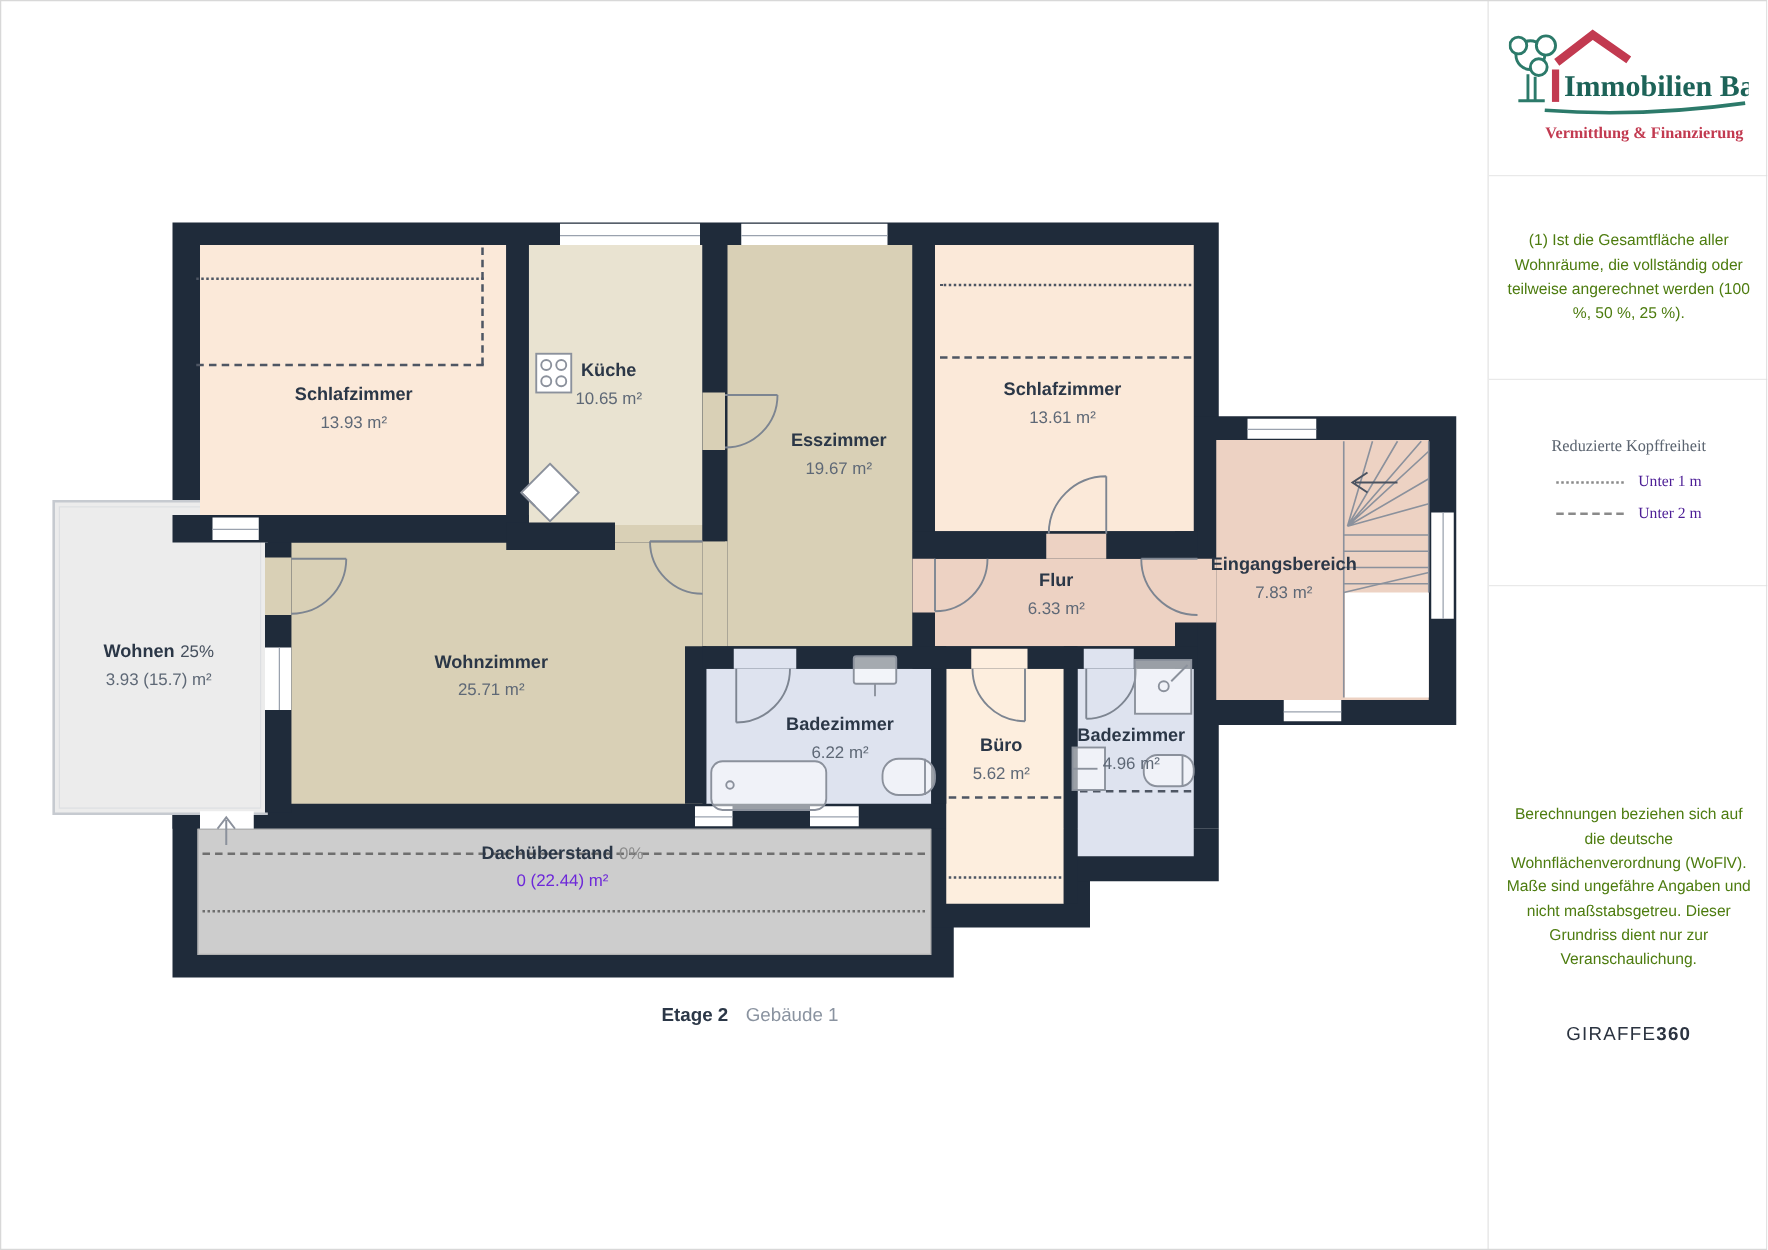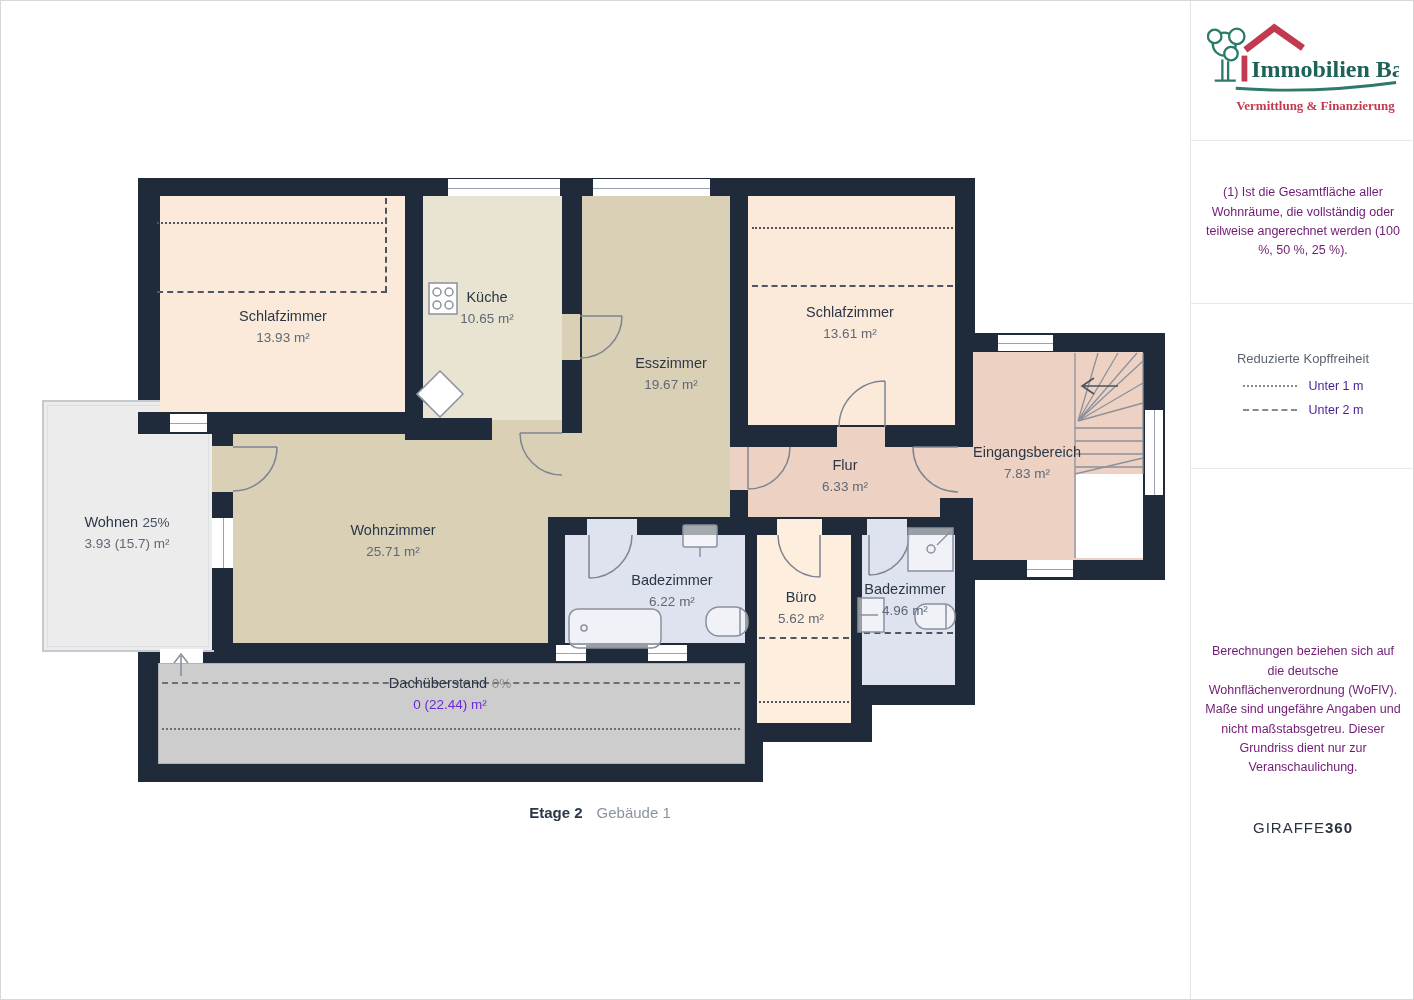--- a/index.html
+++ b/index.html
@@ -14,47 +14,47 @@
   .win{position:absolute;background:#ffffff;z-index:5;}
   .win-h::before{content:"";position:absolute;left:0;right:0;top:50%;height:1px;background:#9aa2ae;}
   .win-v::before{content:"";position:absolute;top:0;bottom:0;left:50%;width:1px;background:#9aa2ae;}
   .dashline{position:absolute;border-top:2px dashed #4e5663;z-index:6;}
   .dotline{position:absolute;border-top:2px dotted #4e5663;z-index:6;}
   .vdash{position:absolute;border-left:2px dashed #4e5663;z-index:6;}
   .gray-dash{border-color:#6f6f6f;}
   .svglayer{position:absolute;left:0;top:0;z-index:7;}
   .room-label{position:absolute;transform:translate(-50%,-50%);text-align:center;
               white-space:nowrap;line-height:1.5;z-index:8;}
-  .rn{font-weight:400;font-size:14.5px;color:#2b3747;}
+  .rn{font-weight:700;font-size:14.5px;color:#2b3747;}
   .ra{font-size:13.5px;color:#5e6876;}
   .pct{font-weight:400;color:#46505e;}
   .pct-light{font-weight:400;color:#8c8c8c;}
   .caption{position:absolute;left:600px;top:812px;transform:translate(-50%,-50%);
            white-space:nowrap;z-index:8;font-size:15px;}
   .caption .c1{font-weight:700;color:#2b3747;margin-right:14px;}
   .caption .c2{color:#8a93a0;}
   .balkon-rect{position:absolute;background:#ececec;border:2px solid #c6cad0;
                outline:1px solid #dddfe2;outline-offset:-6px;z-index:2;}
   .dach-rect{position:absolute;background:#cdcdcd;border:1px solid #b2b2b2;z-index:2;}
   
   .sidebar{position:absolute;left:1190px;top:0;width:224px;height:1000px;background:#fff;
            border-left:1px solid #e4e4e4;z-index:10;display:flex;flex-direction:column;}
   .sb-sec{display:flex;flex-direction:column;align-items:center;justify-content:center;
           text-align:center;padding:0 14px;box-sizing:border-box;}
   .sb-sec + .sb-sec{border-top:1px solid #e9e9e9;}
   .sec-logo{height:140px;}
   .sec-metrics{height:370px;}
   .sec-notes{height:163px;}
-  .sec-head{height:165px;}
+  .sec-head{height:165px;font-family:Liberation Serif, serif;}
   .sec-foot{height:162px;flex:1;gap:16px;}
   .metric{margin:13px 0;}
   .metric .ml{font-weight:700;font-size:15px;color:#3e4754;}
   .metric .ml sup{font-size:8px;font-weight:700;}
   .metric .mv{font-size:13.5px;color:#6b7280;margin-top:9px;}
-  .note{font-size:12.5px;color:#701a75;line-height:1.55;margin:9px 0;max-width:196px;}
+  .note{font-size:12.5px;color:#4d7c0f;line-height:1.55;margin:9px 0;max-width:196px;}
   .hr-title{font-size:13px;color:#5b6470;margin-bottom:8px;}
   .legend-row{display:flex;align-items:center;justify-content:center;margin:5px 0;}
   .legend-sample{width:54px;margin-right:12px;}
   .ls-dot{border-top:2px dotted #8a8a8a;}
   .ls-dash{border-top:2px dashed #8a8a8a;}
   .legend-label{font-size:12.5px;color:#4c1d95;}
   .hr-body{font-size:12.5px;color:#717a87;line-height:1.5;margin-top:8px;max-width:200px;}
   .brand{margin-top:16px;font-size:15px;letter-spacing:1px;color:#2b3340;}
   .brand .b1{font-weight:400;}
   .brand .b2{font-weight:700;}
@@ -199,21 +199,21 @@
     </svg>
 
     <div class="room-label" style="left:283px;top:327px;">
       <div class="rn">Schlafzimmer</div>
       <div class="ra">13.93 m²</div>
     </div>
     <div class="room-label" style="left:487px;top:308px;">
       <div class="rn">Küche</div>
       <div class="ra">10.65 m²</div>
     </div>
-    <div class="room-label" style="left:671px;top:374px;">
+    <div class="room-label" style="left:671px;top:364px;">
       <div class="rn">Esszimmer</div>
       <div class="ra">19.67 m²</div>
     </div>
     <div class="room-label" style="left:850px;top:323px;">
       <div class="rn">Schlafzimmer</div>
       <div class="ra">13.61 m²</div>
     </div>
     <div class="room-label" style="left:127px;top:532px;">
       <div><span class="rn">Wohnen</span> <span class="ra pct">25%</span></div>
       <div class="ra">3.93 (15.7) m²</div>

